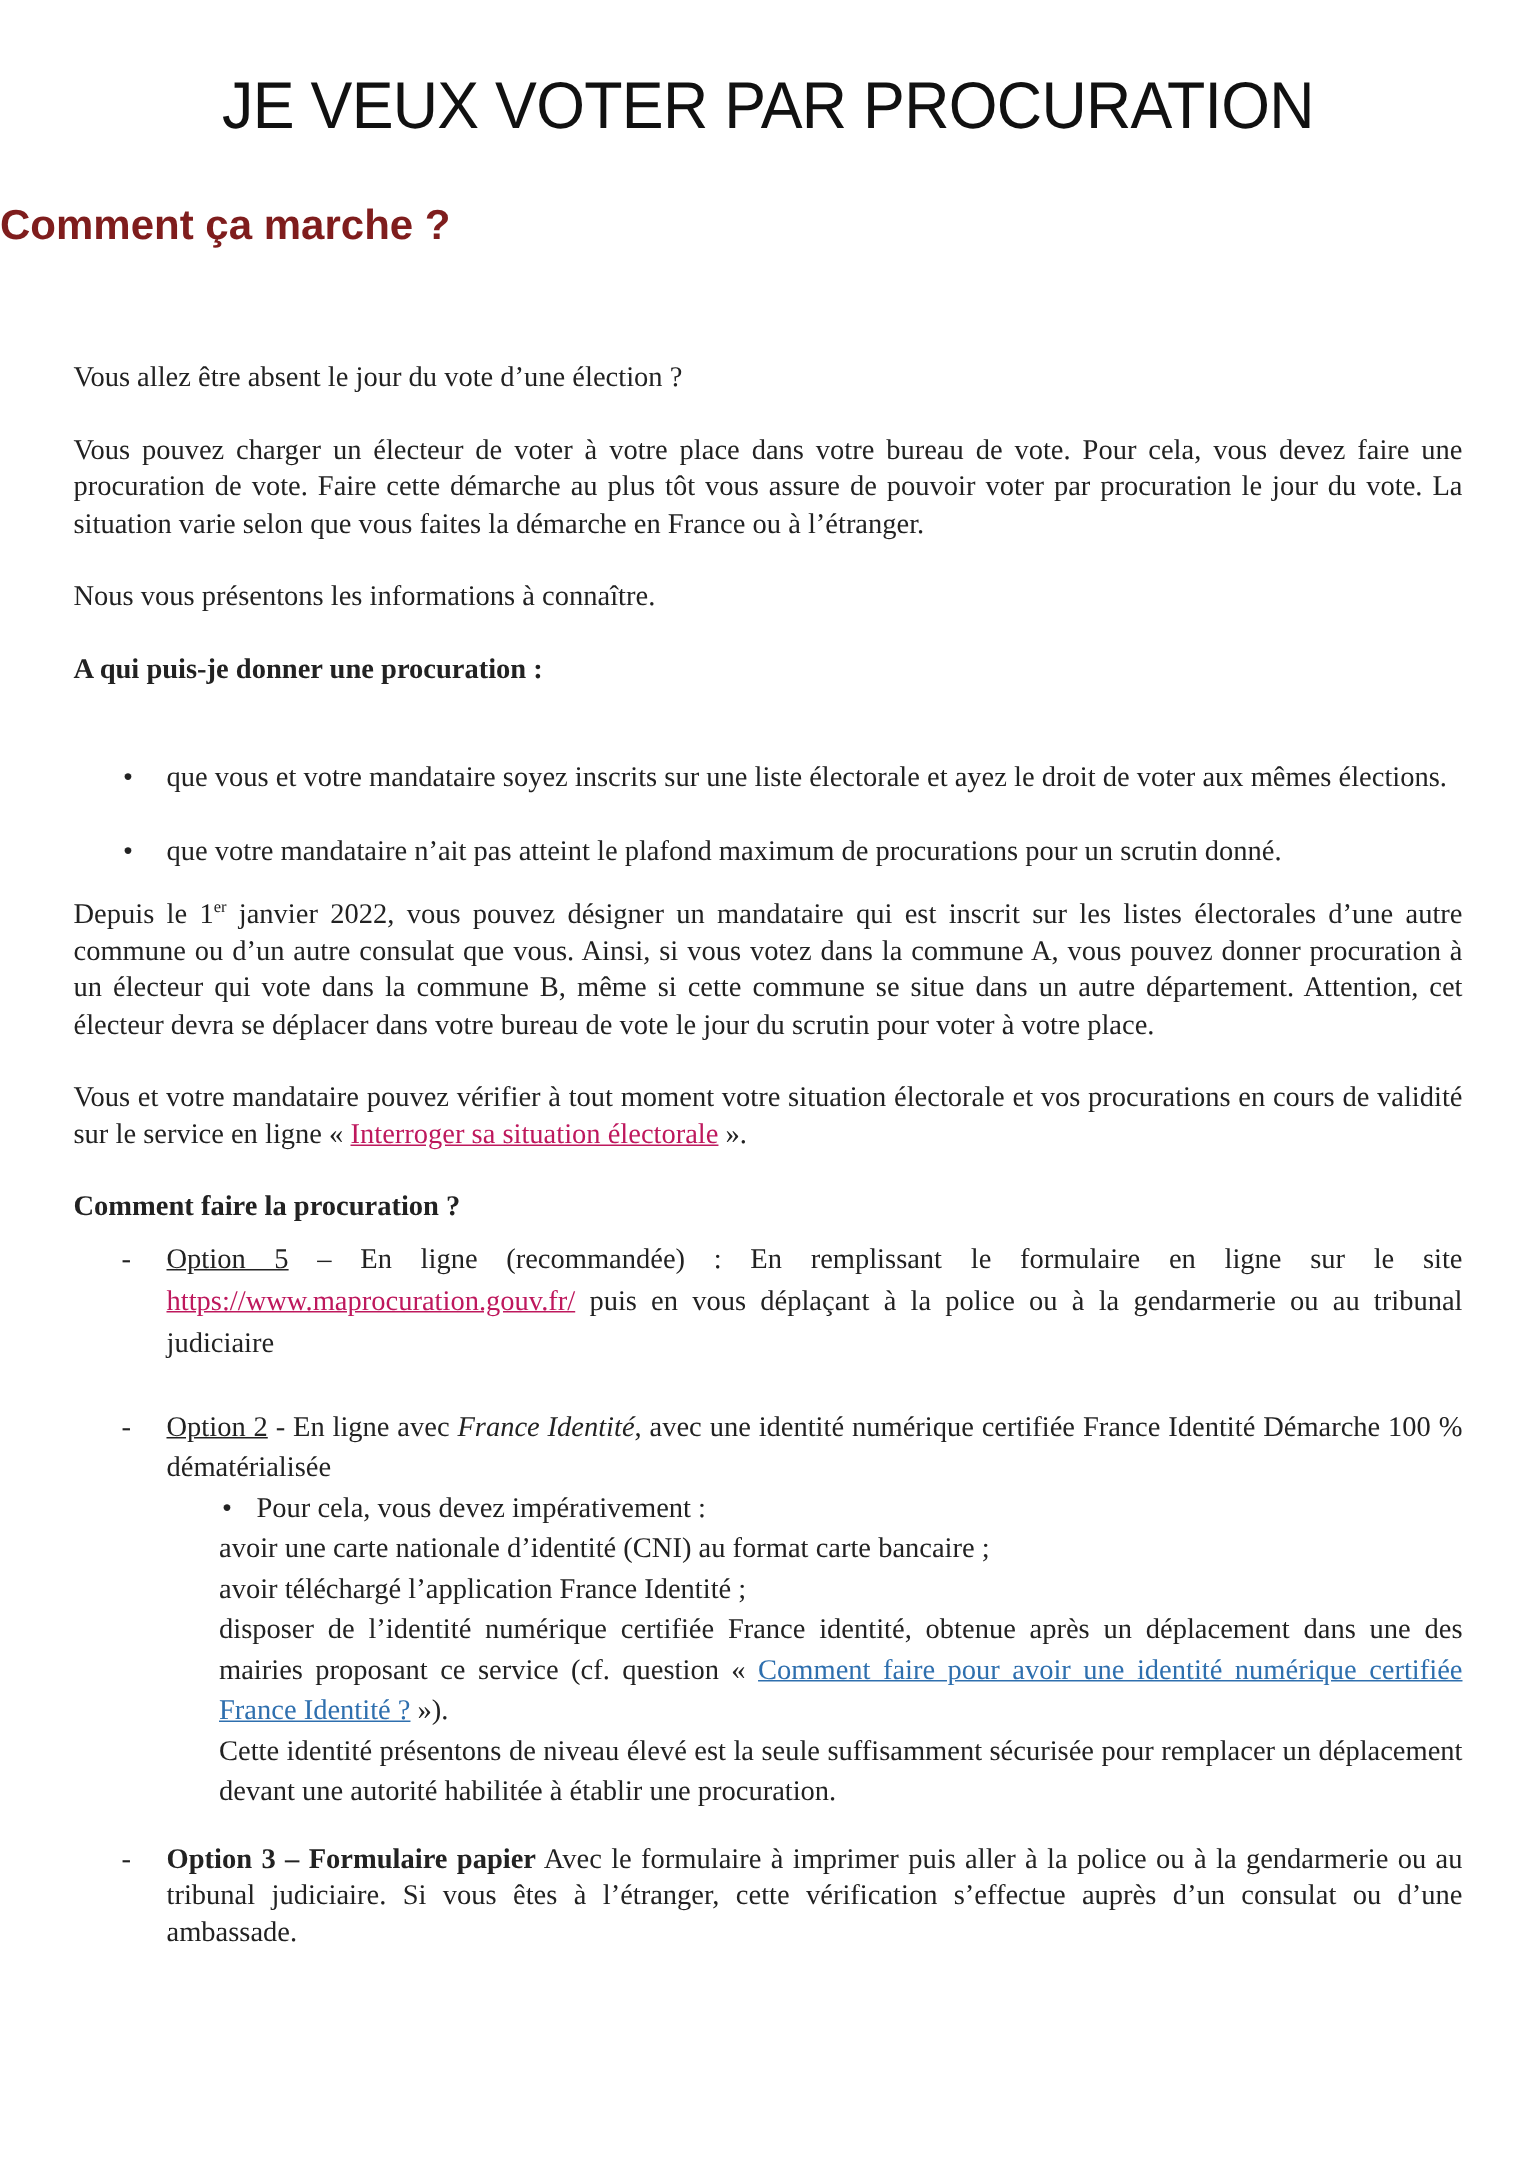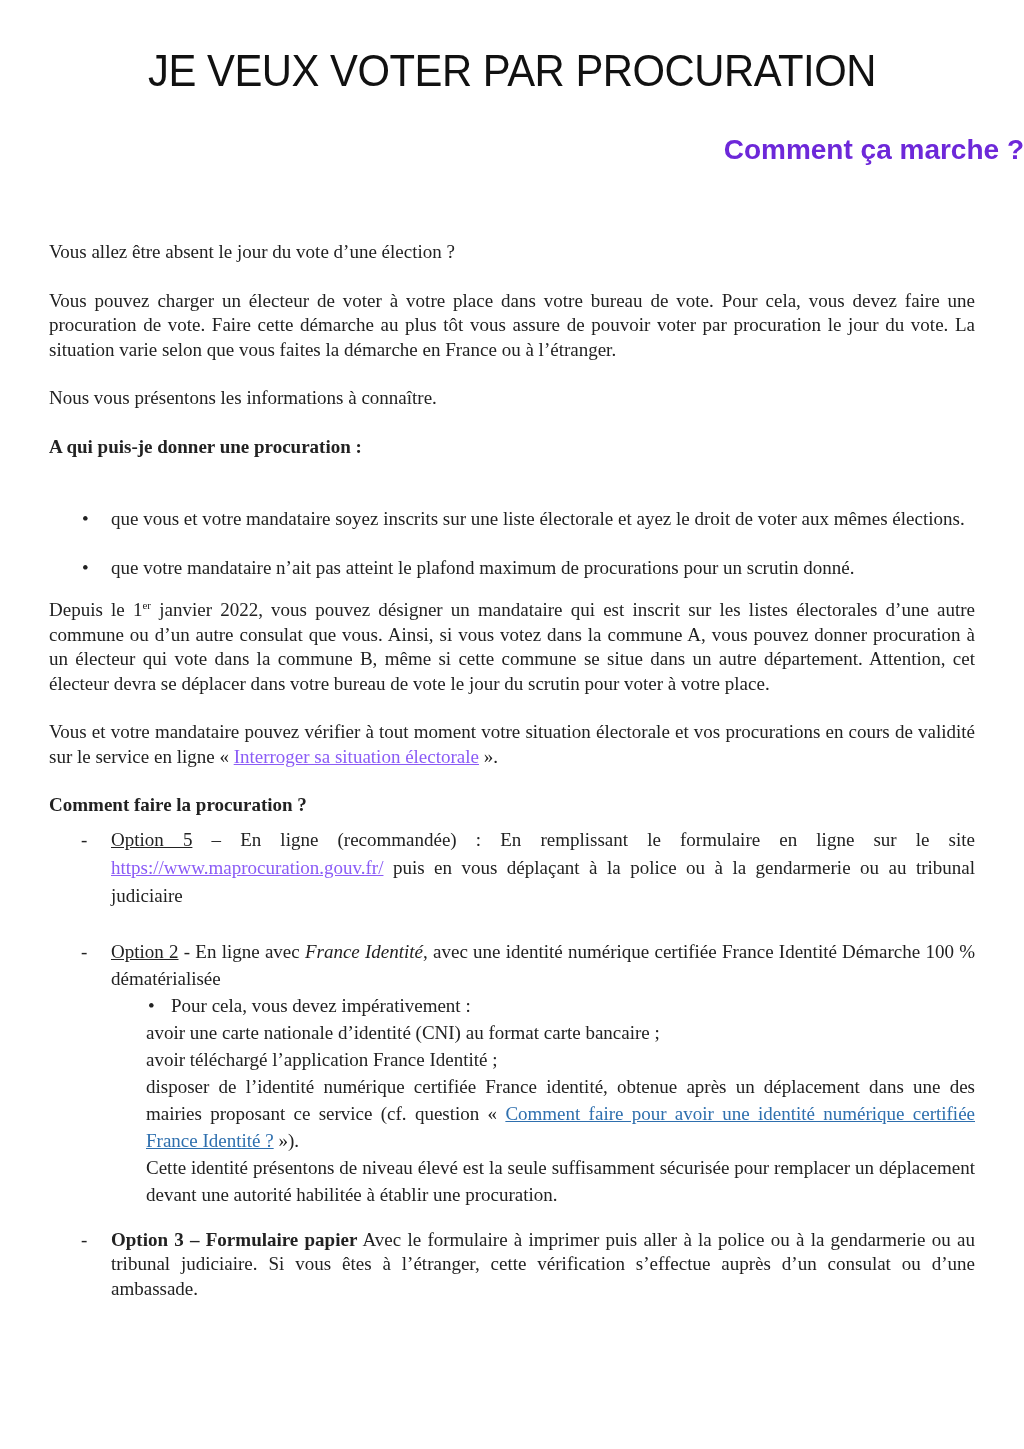--- a/index.html
+++ b/index.html
@@ -4,35 +4,35 @@
 <style>
   html, body { margin: 0; padding: 0; background: #ffffff; }
   body { width: 1024px; height: 1449px; position: relative; overflow: hidden; }
   .page { position: absolute; left: 0; top: 0; width: 1004px; height: 1449px; }
   .title {
     position: absolute; left: 0; width: 1024px; top: 46px; text-align: center;
     font-family: "Liberation Sans", sans-serif; font-size: 44px; color: #111;
     letter-spacing: -0.5px; transform: scaleX(0.95);
   }
   .subtitle {
-    position: absolute; left: 0; width: 1024px; top: 134px; text-align: right;
-    font-family: "Liberation Sans", sans-serif; font-weight: bold; font-size: 28px; color: #6d28d9;
+    position: absolute; left: 0; width: 1024px; top: 134px; text-align: left;
+    font-family: "Liberation Sans", sans-serif; font-weight: bold; font-size: 28px; color: #7f1d1d;
   }
   .body {
     position: absolute; left: 49px; width: 926px; top: 240px;
     font-family: "Liberation Serif", serif; font-size: 19px; line-height: 24.5px; color: #222;
   }
   .p { margin: 0; text-align: justify; }
   .gap { height: 24px; }
   .heading { font-weight: bold; color: #222; margin: 0; }
   ul.bullets { margin: 0; padding: 0; list-style: none; }
   ul.bullets li { position: relative; padding-left: 62px; text-align: justify; }
   ul.bullets li .dot { position: absolute; left: 33px; top: 0; }
   sup { font-size: 11px; line-height: 0; }
-  a.link1 { color: #8b5cf6; }
+  a.link1 { color: #be185d; }
   a.link2 { color: #2e6fae; text-decoration: underline; }
   .opt { position: relative; padding-left: 62px; text-align: justify; }
   .opt .dash { position: absolute; left: 32px; top: 0; }
   .u { text-decoration: underline; }
   .sub { padding-left: 35px; }
   .sub .subbullet { position: relative; padding-left: 25px; }
   .sub .subbullet .dot { position: absolute; left: 2px; }
   .sub p { margin: 0; text-align: justify; }
 </style>
 </head>

